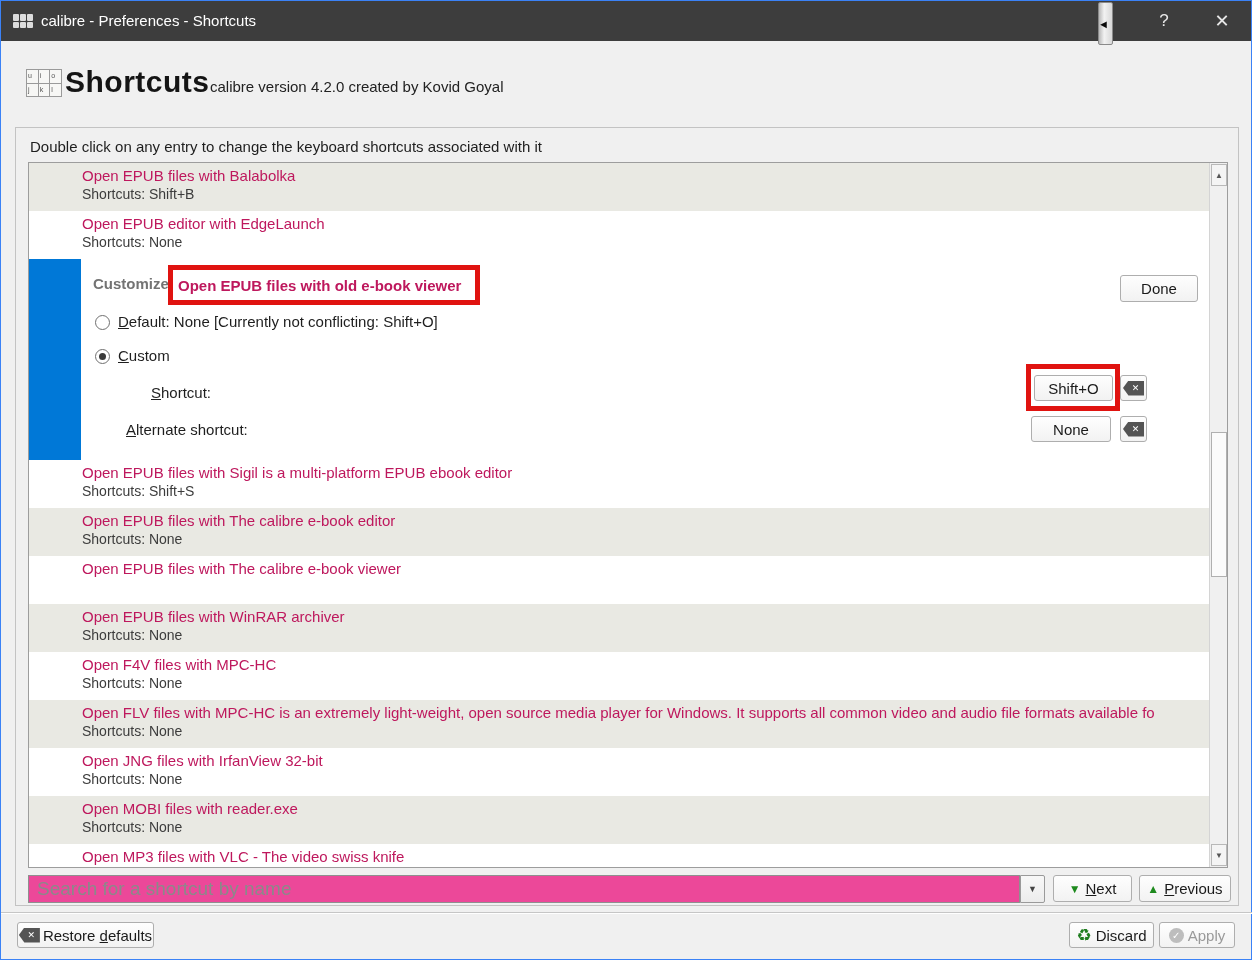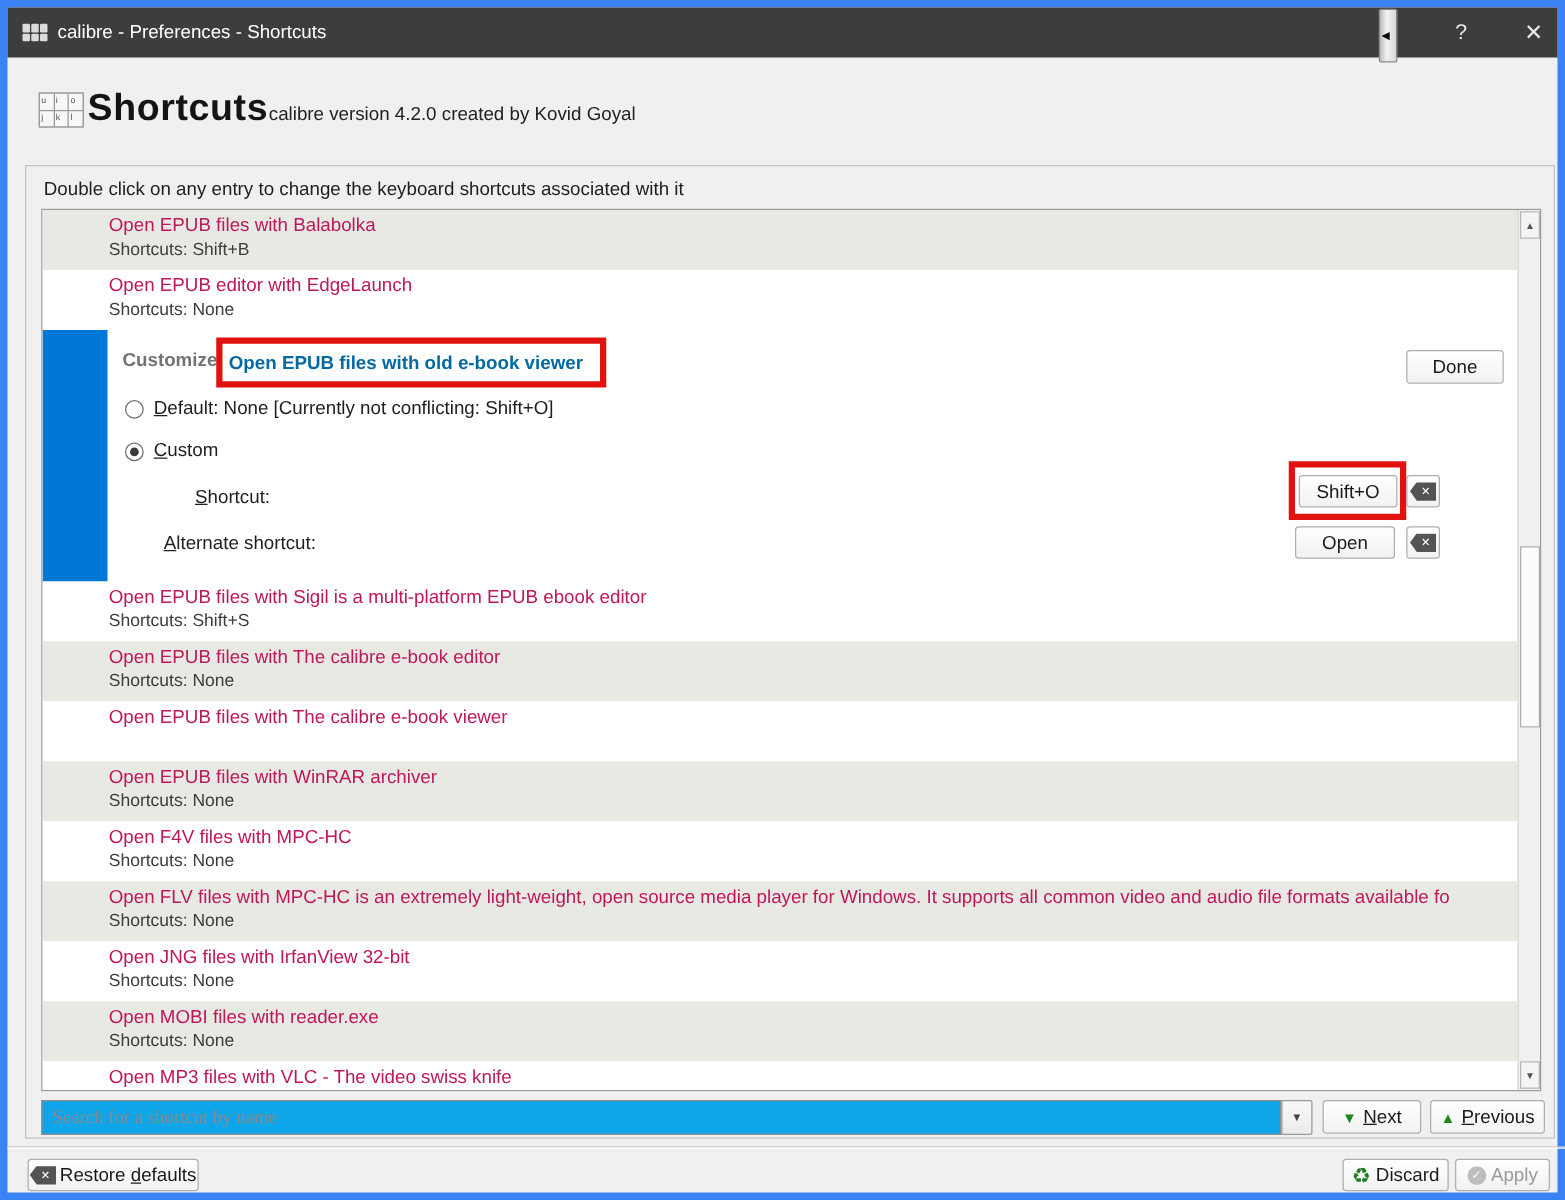--- a/index.html
+++ b/index.html
@@ -1,19 +1,19 @@
 <!DOCTYPE html>
 <html><head>
 <meta charset="utf-8">
 <style>
   * { margin:0; padding:0; box-sizing:border-box; }
   html,body { width:1252px; height:960px; overflow:hidden;
     font-family:"Liberation Sans", sans-serif; background:#f0f0f0; }
   .window { position:absolute; inset:0; width:1252px; height:960px;
-    border:6px solid #3b82f6; background:#f0f0f0; }
+    border:1px solid #3b82f6; background:#f0f0f0; }
 
   
   .titlebar { position:absolute; left:0; top:0; width:100%; height:40px;
     background:#3d3d3d; color:#fff; }
   .app-icon { position:absolute; left:12px; top:13px; width:20px; height:14px;
     display:grid; grid-template-columns:repeat(3,1fr); grid-template-rows:repeat(2,1fr); gap:1px; }
   .app-icon span { background:#dcdcdc; border-radius:1px; }
   .title-text { position:absolute; left:40px; top:11px; font-size:15px; color:#ffffff; }
   .cursor-artifact { position:absolute; left:1097px; top:1px; width:15px; height:43px;
     background:linear-gradient(90deg,#b9b9b9,#f2f2f2 40%,#d8d8d8); border-radius:2px; border:1px solid #8a8a8a;}
@@ -43,21 +43,21 @@
   .row.shaded { background:#e9e9e3; }
   .row-title { font-size:15px; font-weight:normal; color:#be185d; }
   .row-sub { font-size:14px; color:#3c3c3c; margin-top:2px; }
 
   
   .editor { position:relative; width:1182px; height:201px; background:#ffffff; }
   .blue-bar { position:absolute; left:0; top:0; width:52px; height:201px; background:#0078d7; }
   .customize-label { position:absolute; left:64px; top:16px; font-size:15px; font-weight:bold; color:#737373; }
   .red-box-name { position:absolute; left:139px; top:6px; width:312px; height:40px;
     border:5px solid #e01310; display:flex; align-items:center; padding-left:5px;
-    font-size:15px; font-weight:bold; color:#0369a1; background:transparent; }
+    font-size:15px; font-weight:bold; color:#be185d; background:transparent; }
   .qbtn { background:linear-gradient(#fefefe,#f2f2f2); border:1px solid #aeaeae; border-radius:3px;
     font-size:15px; color:#1a1a1a; display:flex; align-items:center; justify-content:center;
     font-family:"Liberation Sans", sans-serif; }
   .done-btn { position:absolute; left:1091px; top:16px; width:78px; height:27px; }
   .radio-row { position:absolute; left:66px; display:flex; align-items:flex-end; font-size:15px; color:#1e1e1e; }
   .radio-default { top:54px; }
   .radio-custom { top:88px; }
   .radio { width:15px; height:15px; border:1px solid #707070; border-radius:50%;
     background:#fff; margin-right:8px; position:relative; }
   .radio.checked::after { content:""; position:absolute; left:3px; top:3px; width:7px; height:7px;
@@ -80,22 +80,22 @@
   .scrollbar { position:absolute; right:0; top:0; width:18px; height:704px;
     background:#f0f0f0; border-left:1px solid #d4d4d4; }
   .sb-btn { position:absolute; left:1px; width:16px; height:22px; background:#f4f4f4;
     border:1px solid #b8b8b8; color:#555; font-size:8px; display:flex; align-items:center; justify-content:center; }
   .sb-up { top:1px; } .sb-down { bottom:1px; }
   .sb-thumb { position:absolute; left:1px; top:269px; width:16px; height:145px;
     background:#fbfbfb; border:1px solid #b0b0b0; }
 
   
   .search-input { position:absolute; left:12px; top:747px; width:992px; height:28px;
-    border:1px solid #8f8f8f; background:#0ea5e9; font-size:15px; padding-left:8px;
-    font-family:Liberation Serif, serif; color:#222; }
+    border:1px solid #8f8f8f; background:#ec4899; font-size:19px; padding-left:8px;
+    font-family:Liberation Sans, sans-serif; color:#222; }
   .search-input::placeholder { color:#8a8a8a; opacity:1; }
   .combo-drop { position:absolute; left:1004px; top:747px; width:25px; height:28px;
     border:1px solid #9a9a9a; background:linear-gradient(#f8f8f8,#ececec); border-radius:0 2px 2px 0;
     display:flex; align-items:center; justify-content:center; font-size:9px; color:#444; }
   .next-btn { position:absolute; left:1037px; top:747px; width:79px; height:27px; gap:5px; }
   .prev-btn { position:absolute; left:1123px; top:747px; width:92px; height:27px; gap:5px; }
   .tri { font-size:12px; color:#1e8a1e; line-height:1; }
 
   
   .footer-sep { position:absolute; left:0; top:911px; width:1252px; height:2px;
@@ -174,21 +174,21 @@
           </div>
 
           <div class="field-label shortcut-label"><span class="uk">S</span><span>hortcut:</span></div>
           <div class="qbtn shortcut-btn">Shift+O</div>
           <div class="red-box-shortcut"></div>
           <div class="qbtn clear-btn clear1">
             <span class="bsp">✕</span>
           </div>
 
           <div class="field-label alt-label"><span class="uk">A</span><span>lternate shortcut:</span></div>
-          <div class="qbtn none-btn">Open</div>
+          <div class="qbtn none-btn">None</div>
           <div class="qbtn clear-btn clear2">
             <span class="bsp">✕</span>
           </div>
         </div>
 
         <div class="row">
           <div class="row-title">Open EPUB files with Sigil is a multi-platform EPUB ebook editor</div>
           <div class="row-sub">Shortcuts: Shift+S</div>
         </div>
         <div class="row shaded">

